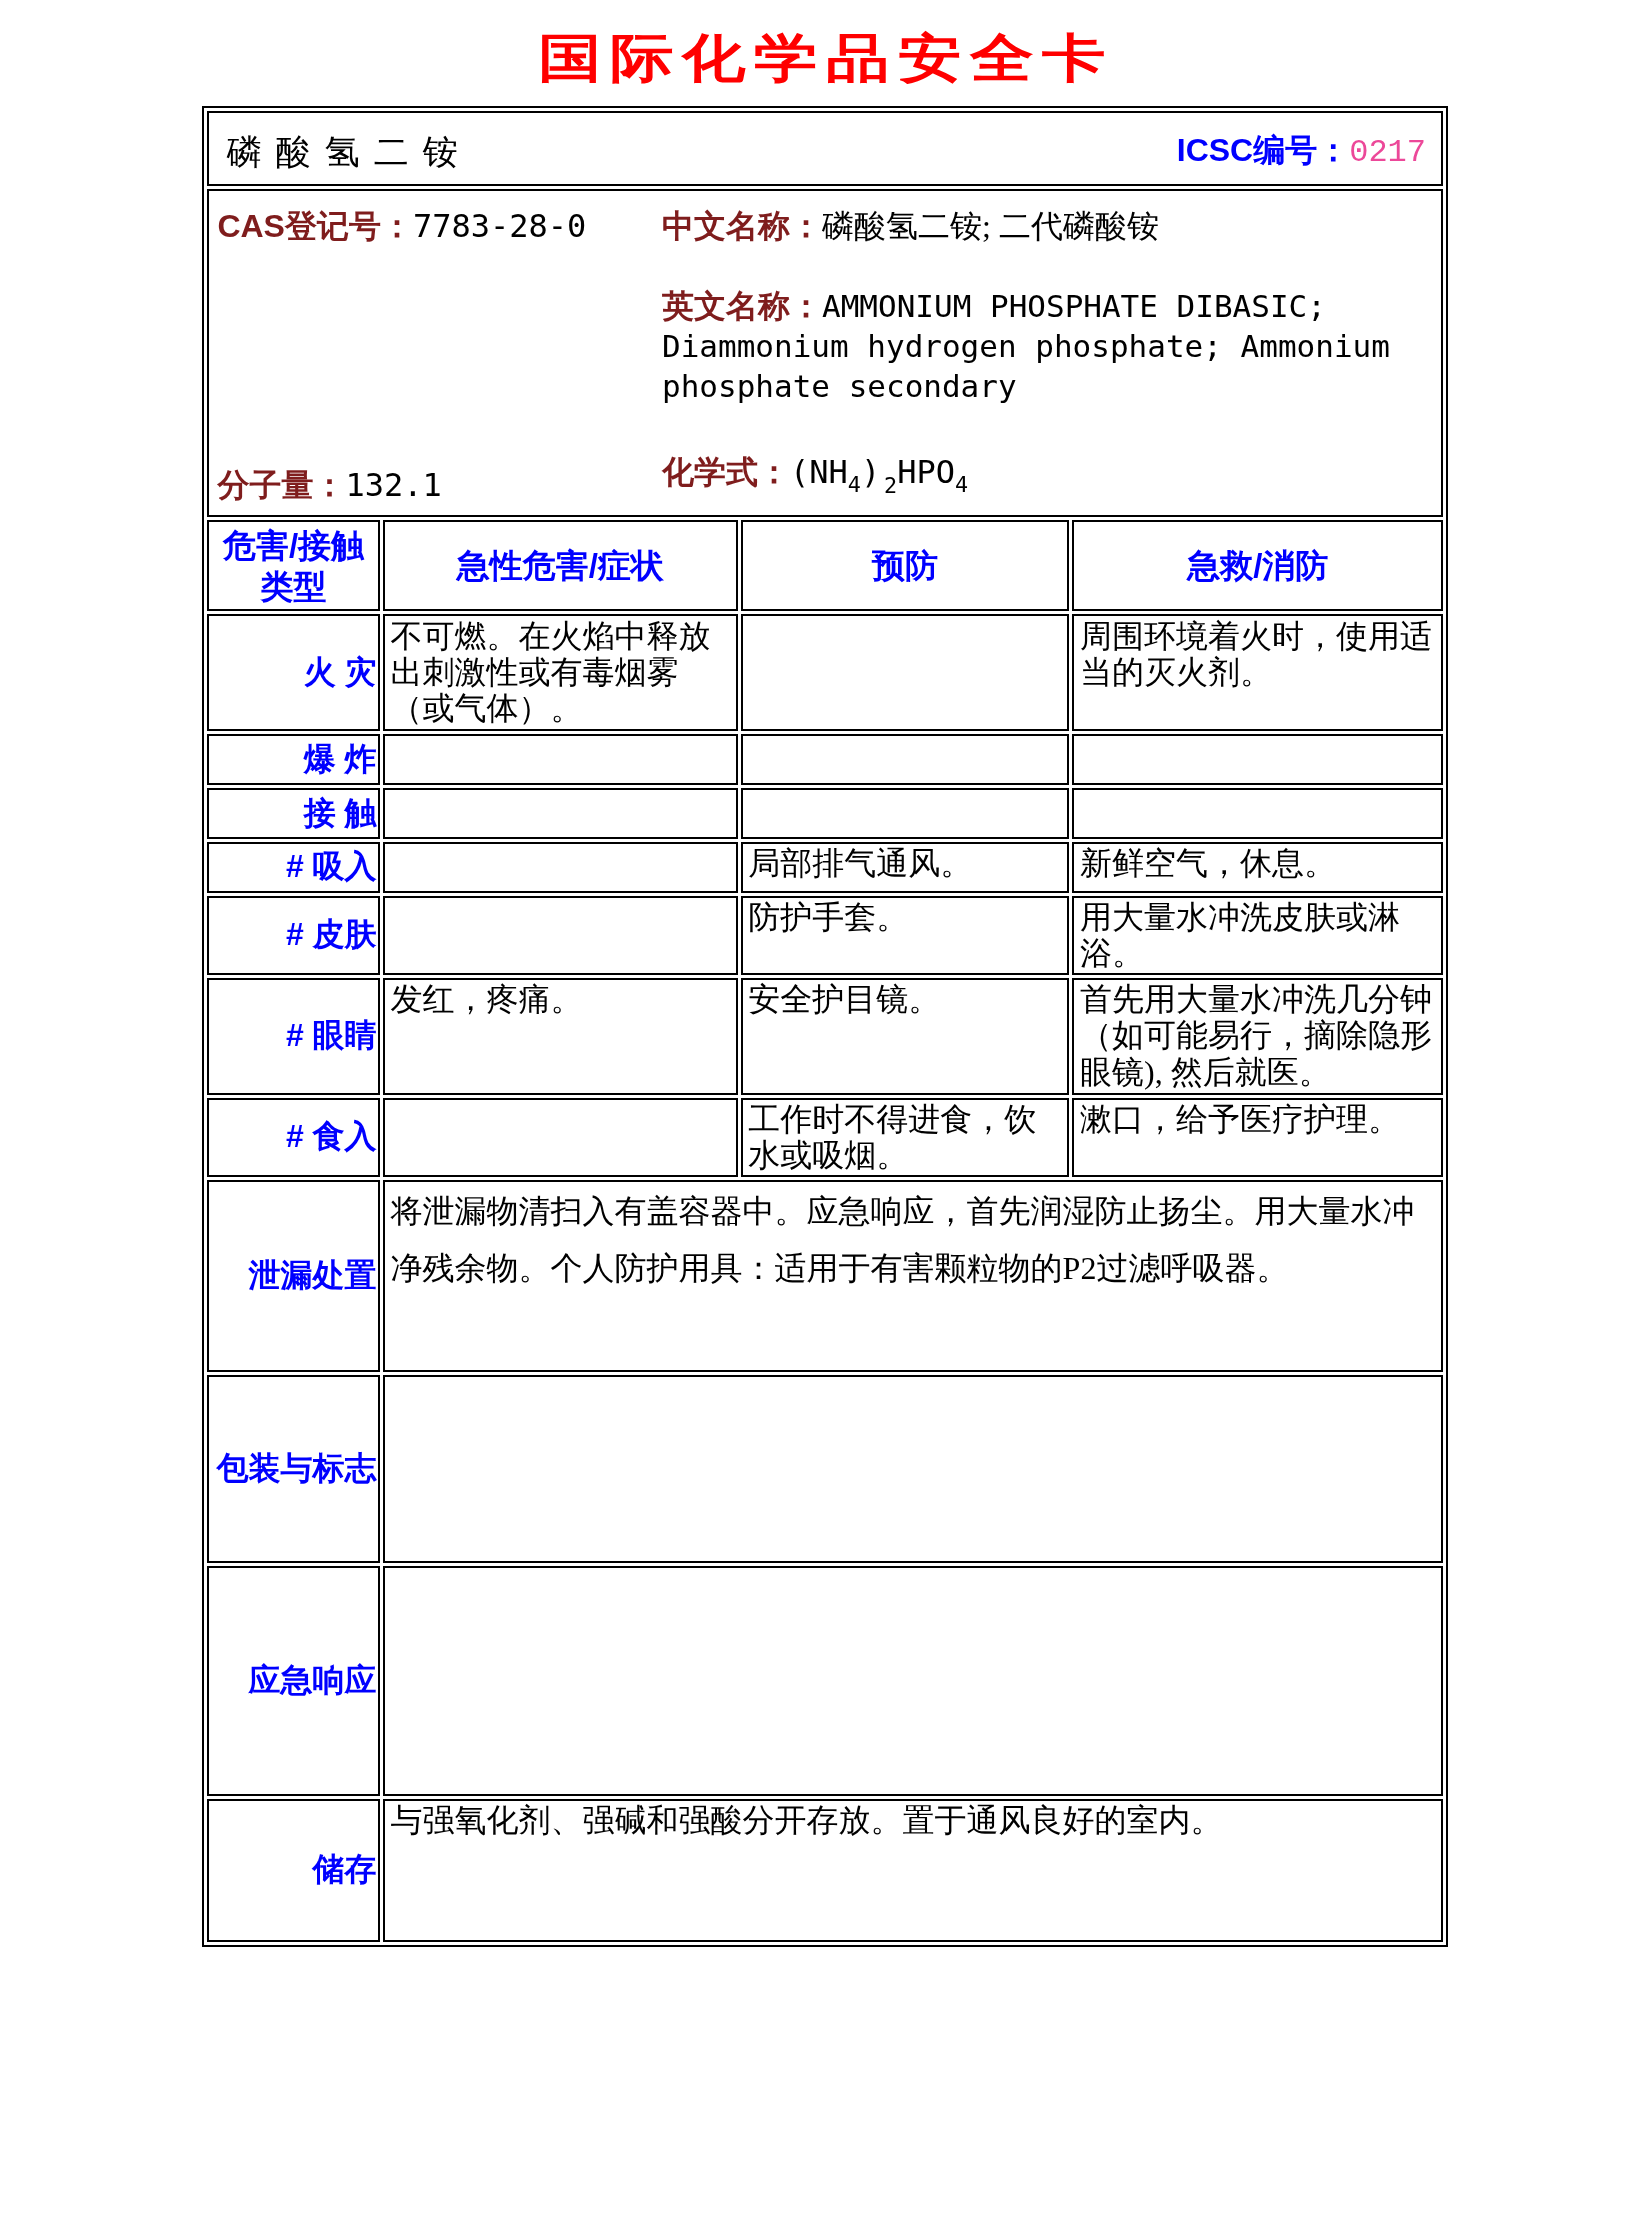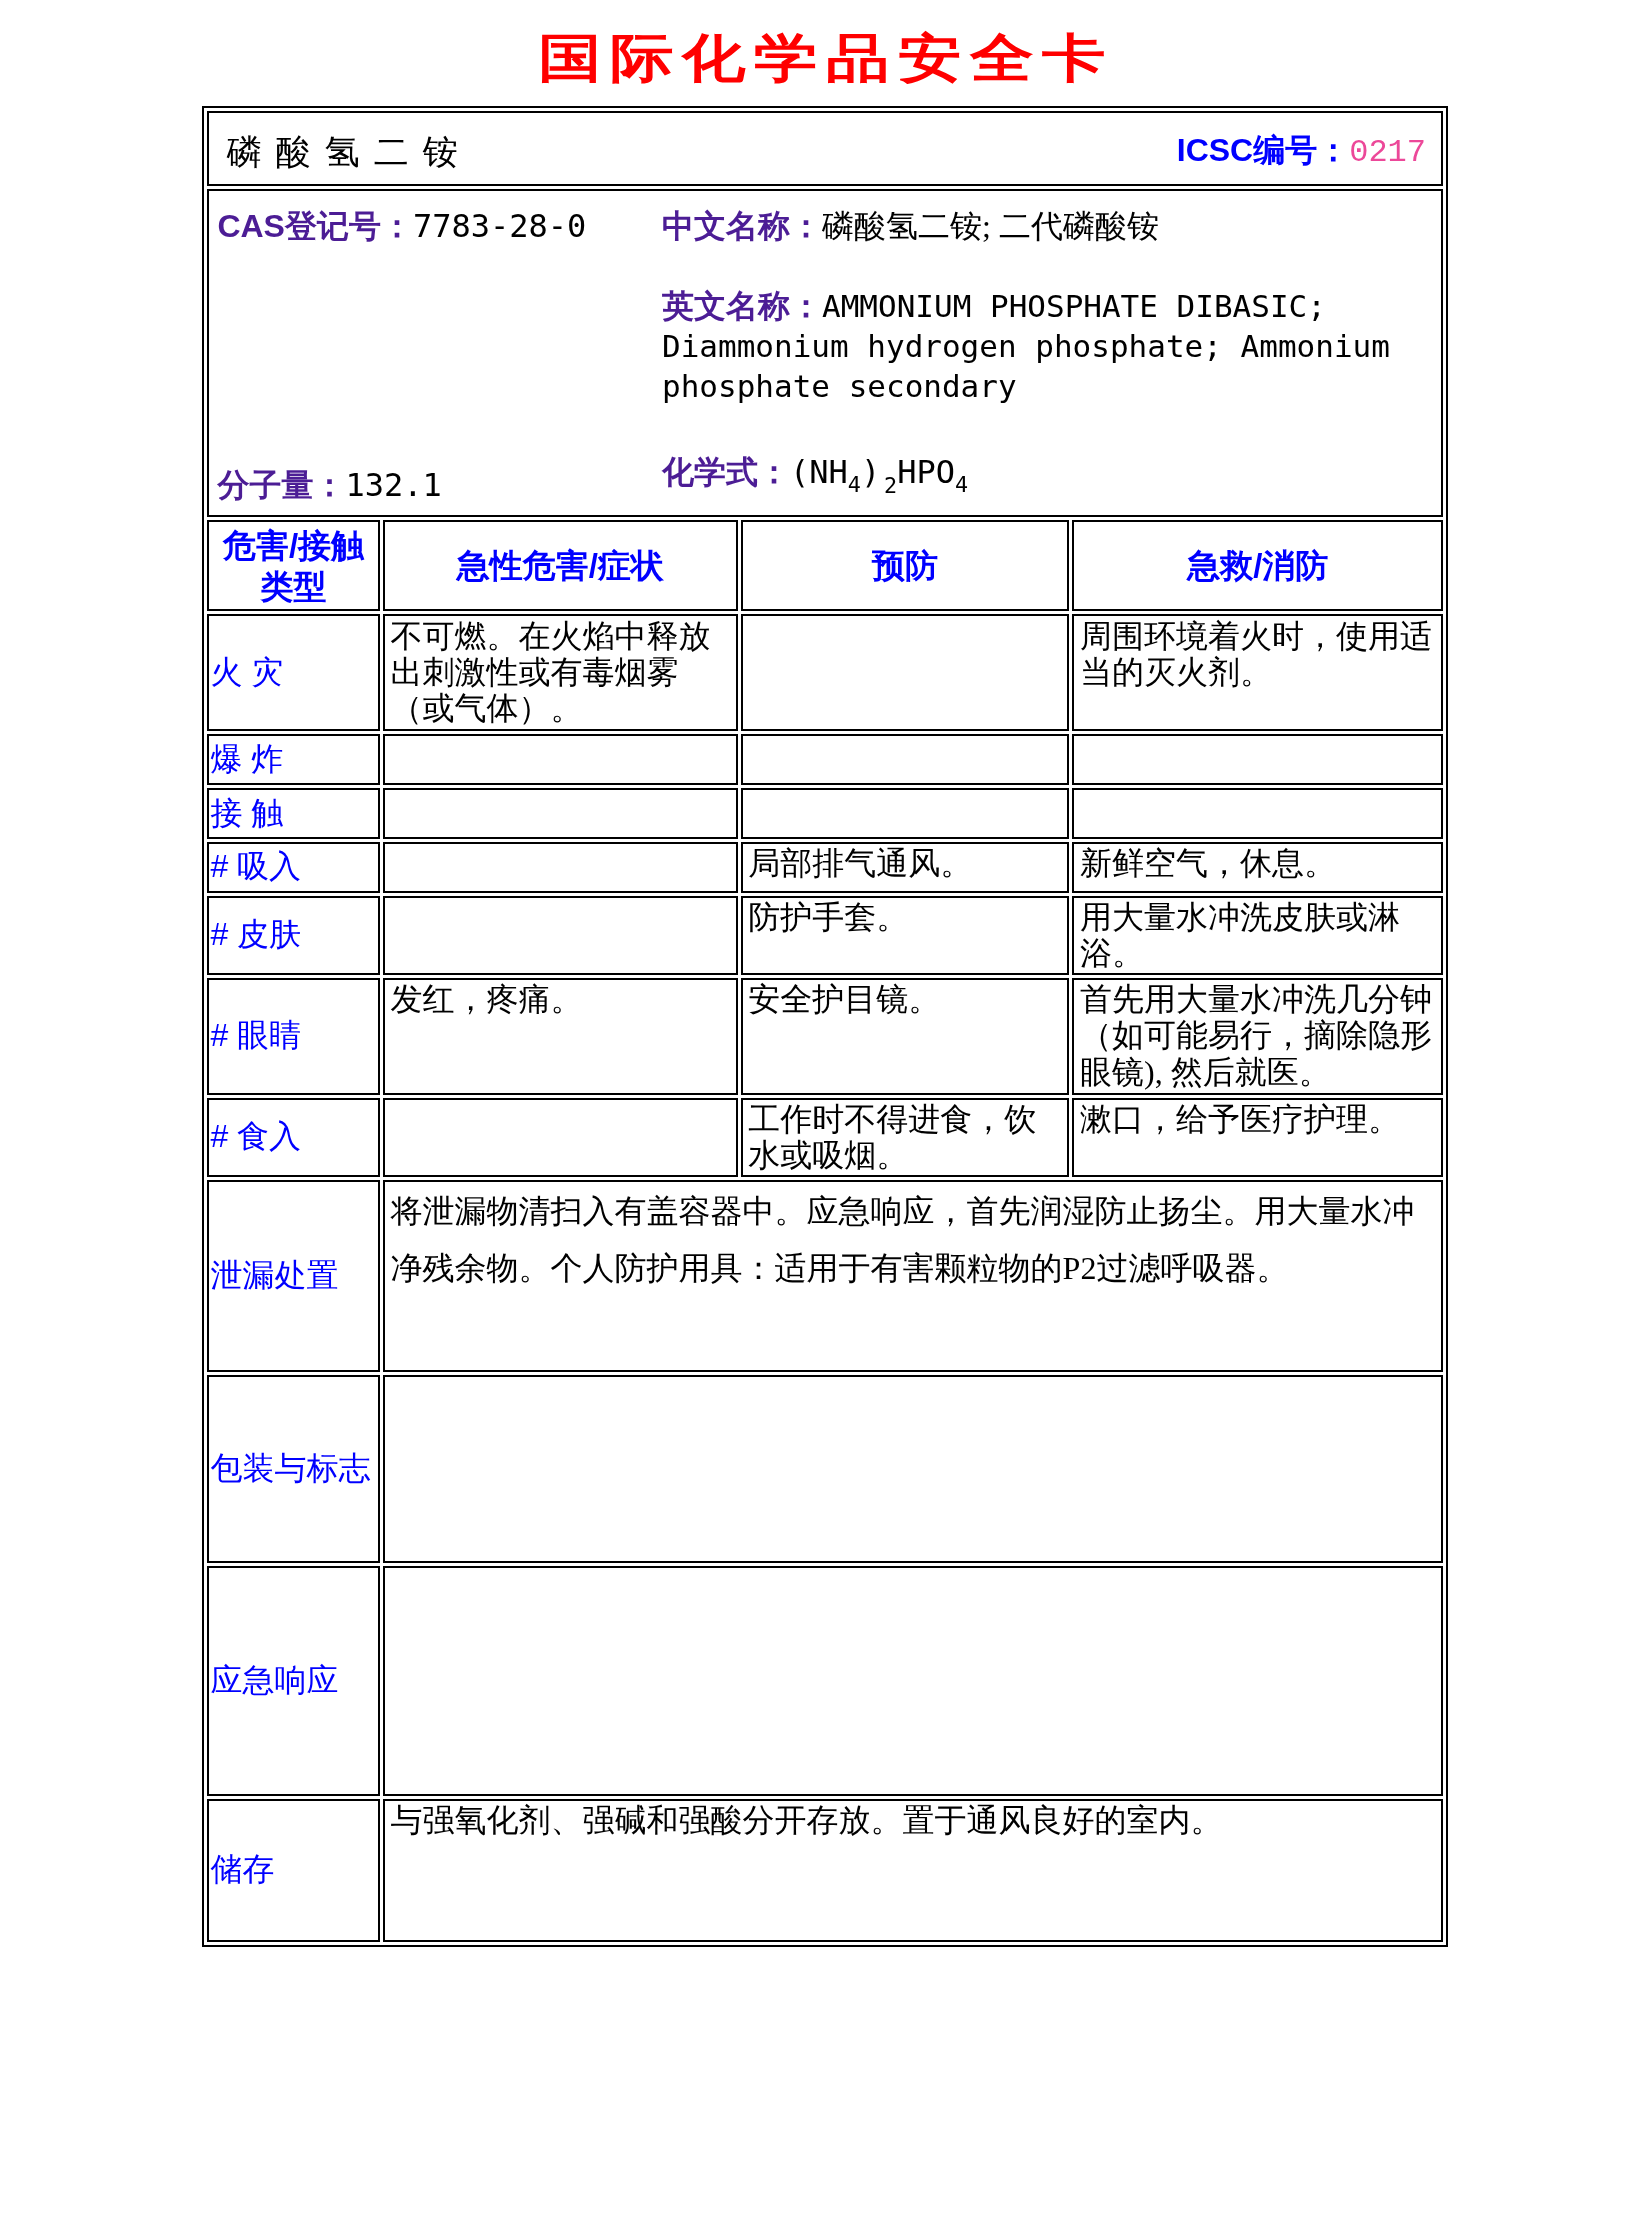--- a/index.html
+++ b/index.html
@@ -26,34 +26,34 @@
   td.cell{
     vertical-align:top;text-align:left;font-size:32px;line-height:1.13;
     padding:1.4px 4.2px 1.4px 5.6px;word-break:break-all;
   }
   td.cell.loose{line-height:1.78;}
   .lblfont{
     font-family:"Liberation Sans","DejaVu Sans",sans-serif;
     font-weight:bold;color:#0000FF;
   }
   td.rowlabel{
-    vertical-align:middle;text-align:left;font-size:32px;
+    vertical-align:middle;text-align:right;font-size:32px;
     font-family:"Liberation Sans","DejaVu Sans",sans-serif;
-    font-weight:normal;color:#0000FF;padding:1.4px;
+    font-weight:bold;color:#0000FF;padding:1.4px;
   }
   
   .hdrwrap{display:flex;justify-content:space-between;align-items:flex-start;padding:8.4px 7px 0 9.8px;}
   .substance{font-size:35px;letter-spacing:14px;color:#000;}
   .icsc{white-space:nowrap;font-size:32px;}
   .mono{font-family:"DejaVu Sans Mono","Liberation Mono",monospace;}
   .icsc .val{color:#ec4899;font-size:32px;font-family:Liberation Mono, monospace;}
   
   td.identity{position:relative;}
   .idline{position:absolute;white-space:nowrap;font-size:32px;}
-  .idlabel{font-family:"Liberation Sans","DejaVu Sans",sans-serif;font-weight:bold;color:#4c1d95;font-size:32px;margin-top:28px;}
+  .idlabel{font-family:"Liberation Sans","DejaVu Sans",sans-serif;font-weight:bold;color:#7f1d1d;font-size:32px;margin-top:28px;}
   .idval{color:#000;}
   .pos-cas{left:8.4px;top:14px;}
   .pos-cn{left:453px;top:14px;}
   .pos-en{position:absolute;left:453px;top:95px;width:771px;font-size:31px;line-height:1.28;white-space:normal;}
   .pos-mw{left:8.4px;top:273px;}
   .pos-formula{left:453px;top:260px;}
   .sub{font-size:0.68em;vertical-align:-0.42em;}
   .sub.gap{margin-left:0.18em;}
   
   td.thead{

